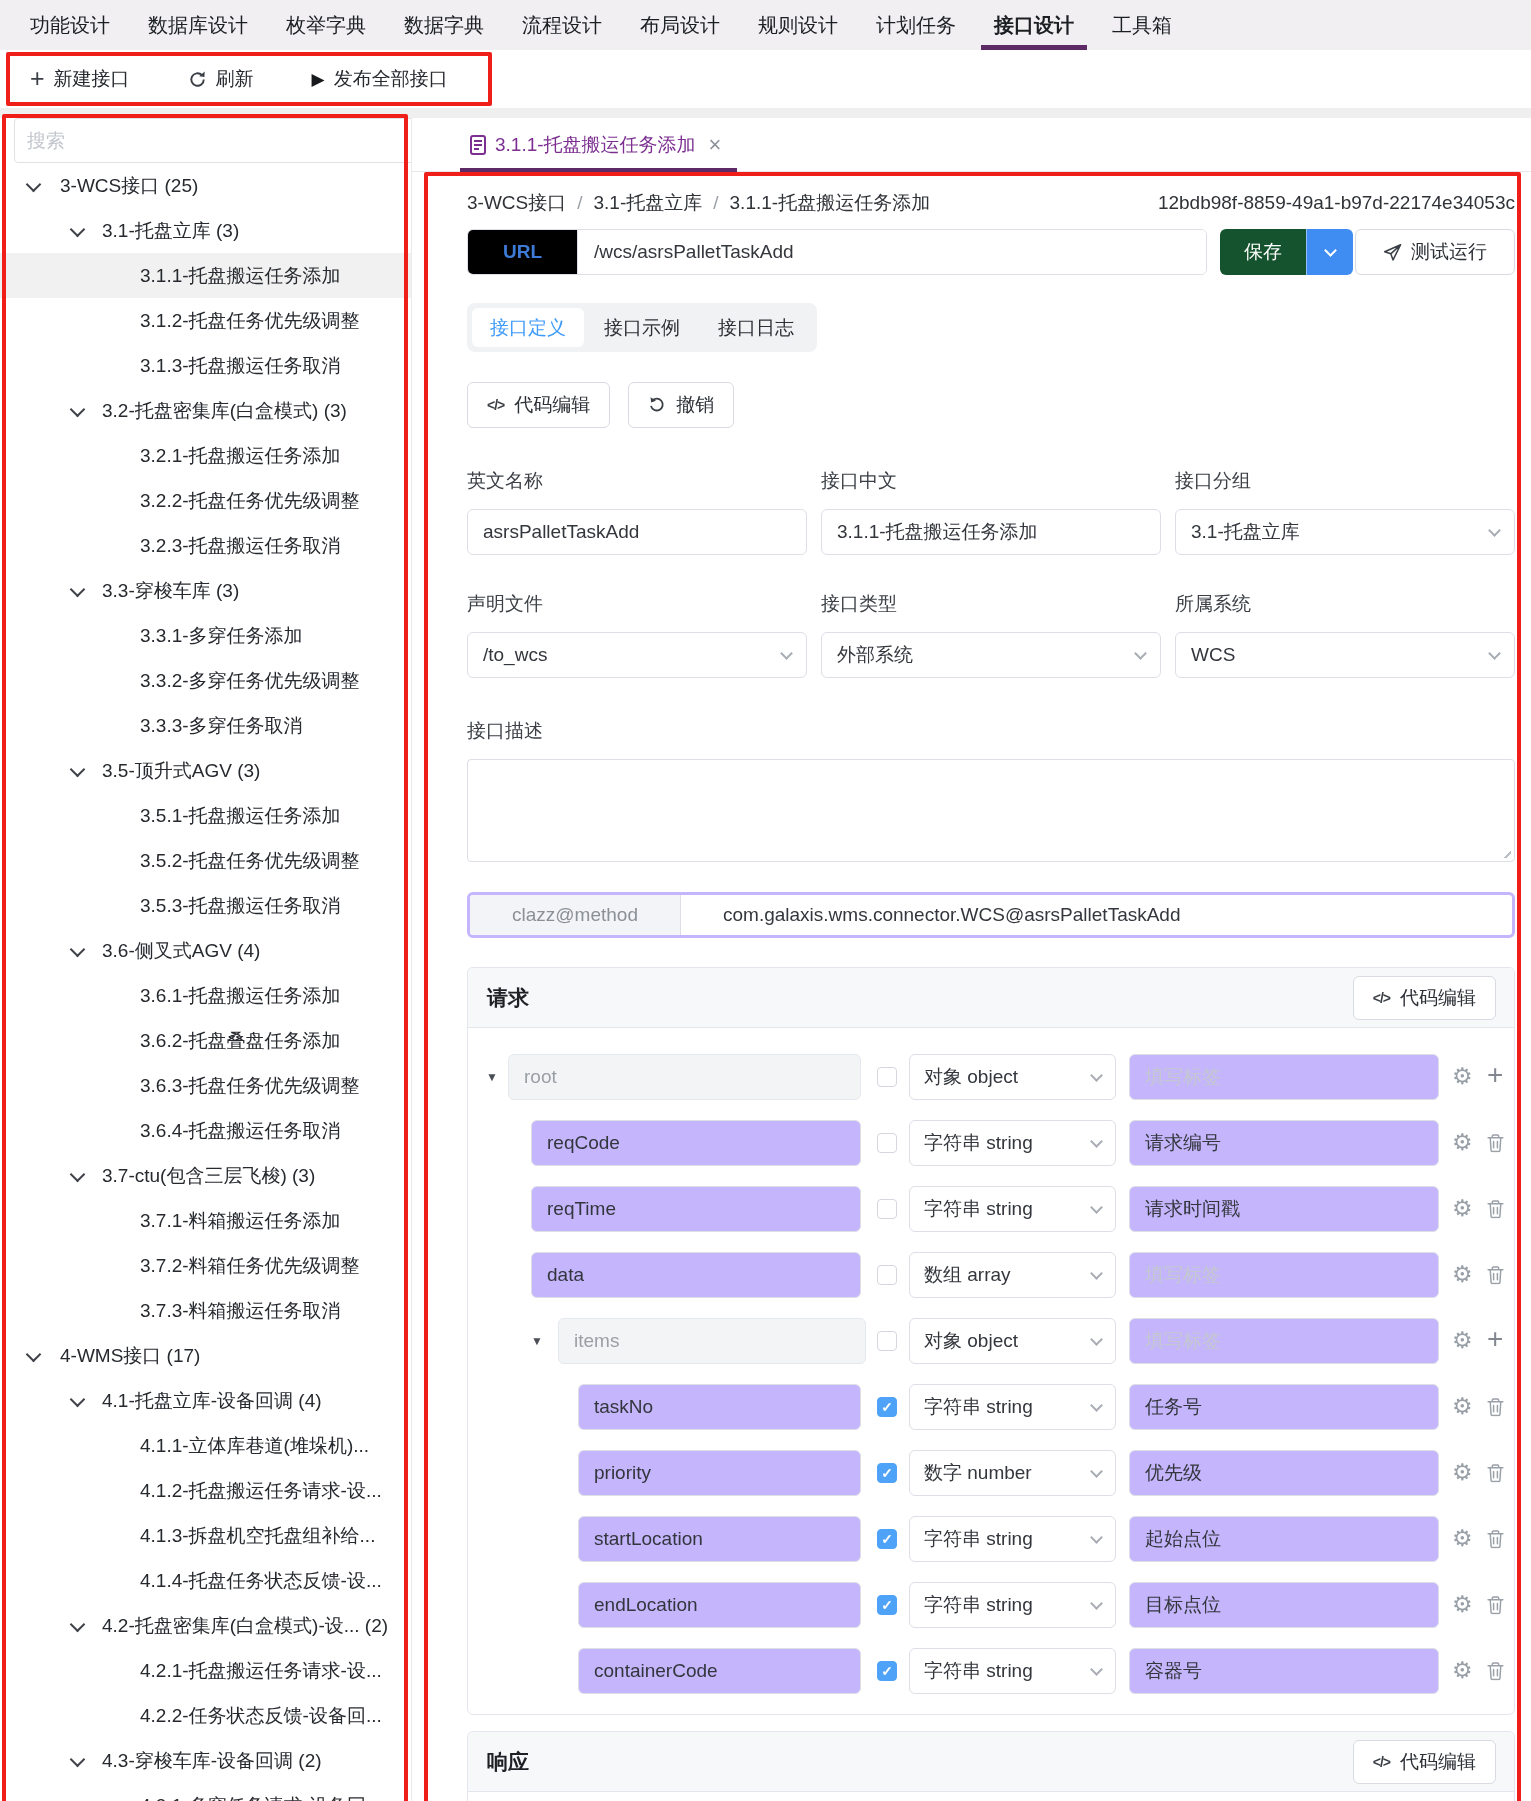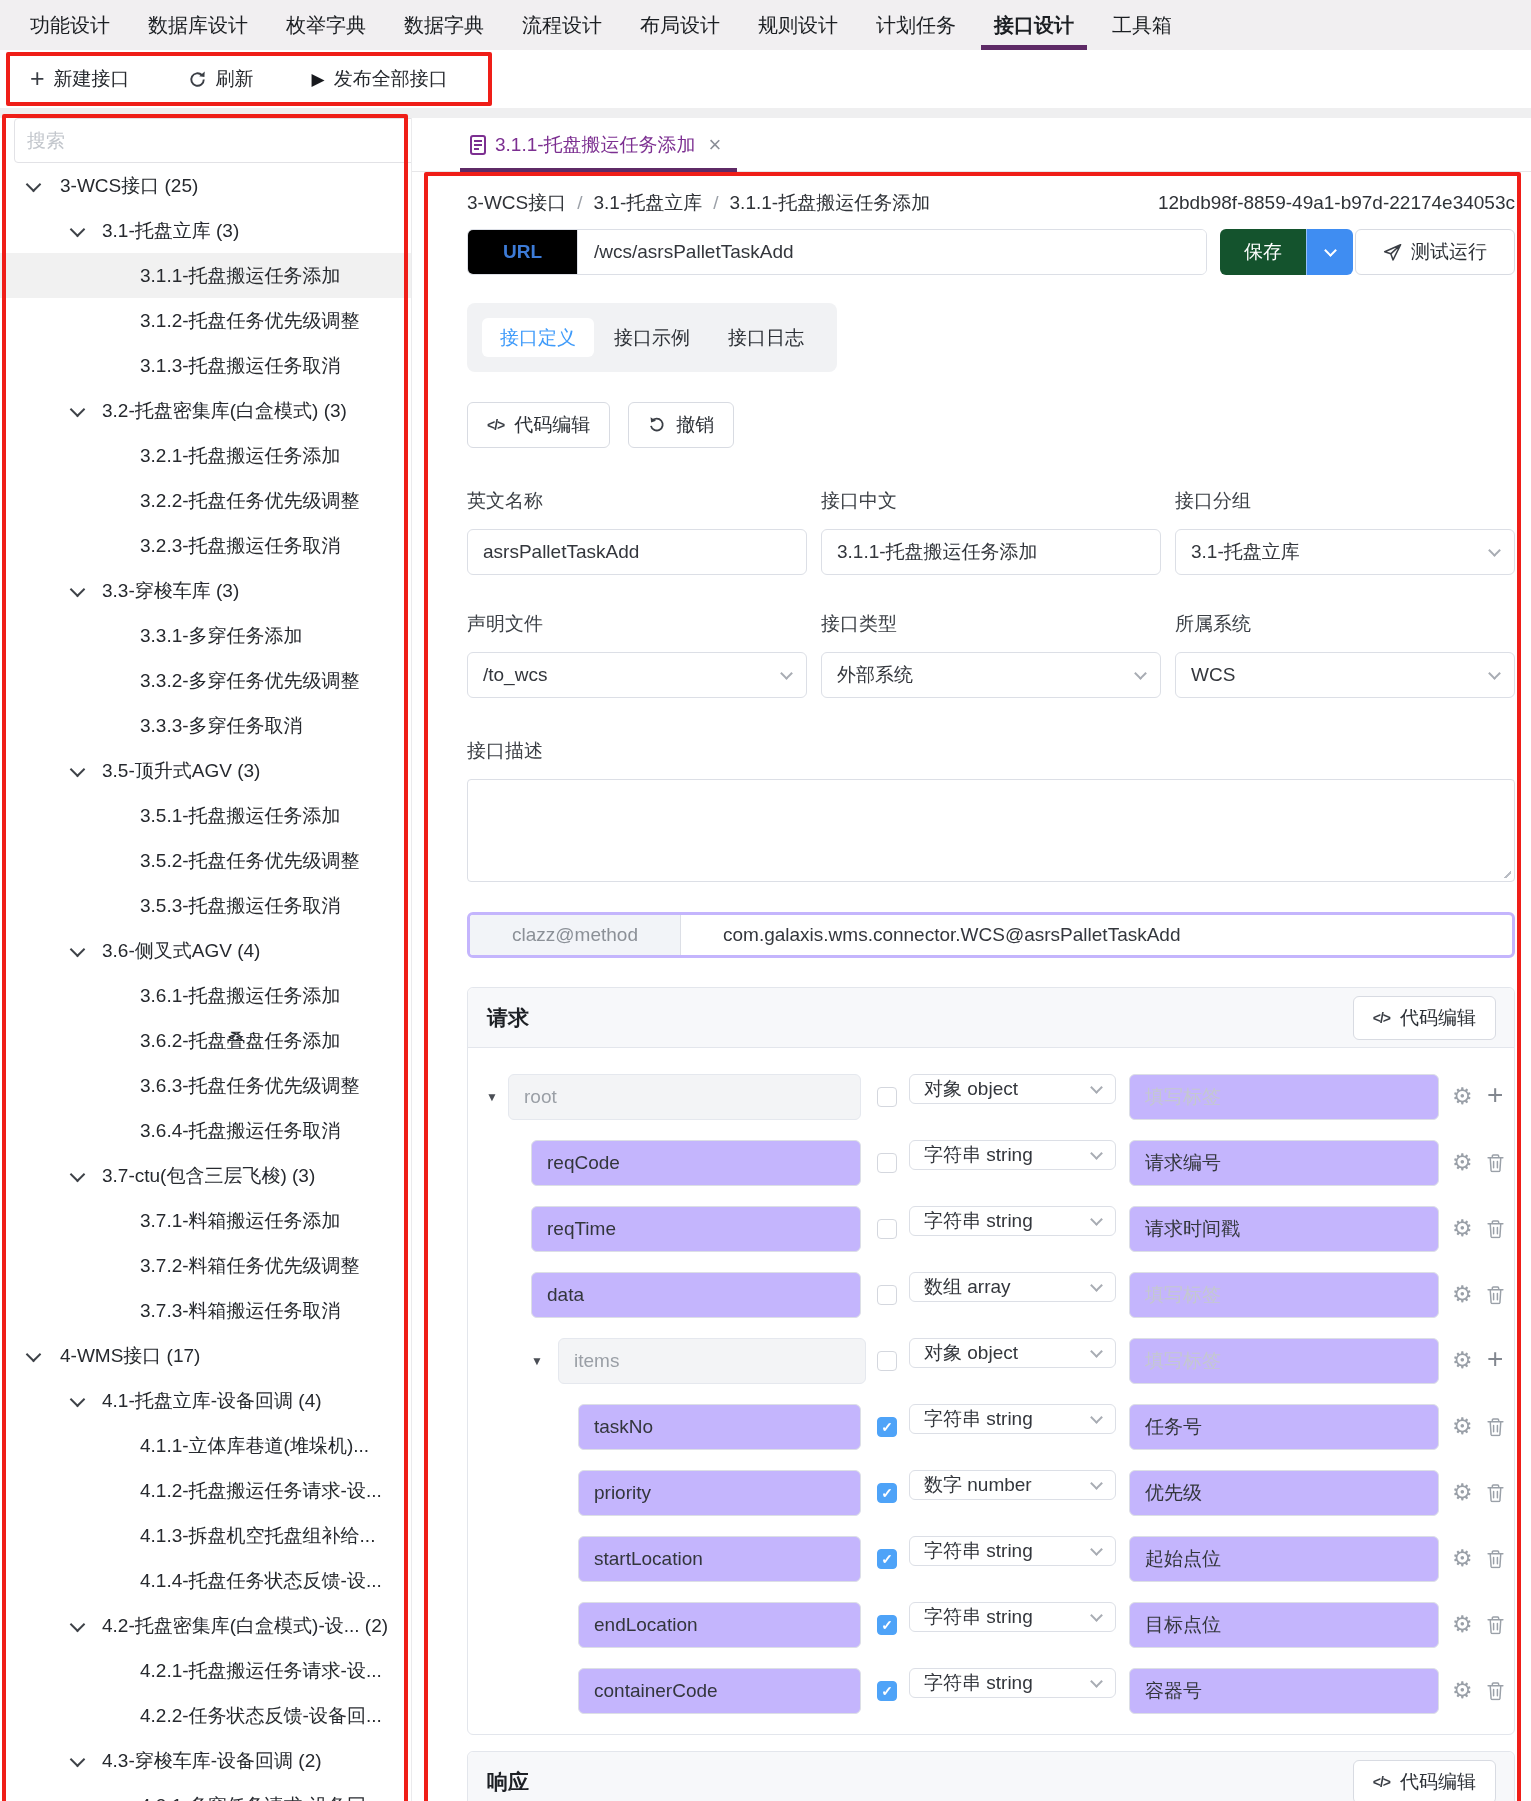--- a/index.html
+++ b/index.html
@@ -68,21 +68,21 @@
   .save-main { width:86px; background:#14532d; color:#fff; font-size:19px; display:flex;
     align-items:center; justify-content:center; }
   .save-caret-box { width:47px; background:#3f8df2; border-left:1px solid rgba(255,255,255,.45);
     display:flex; align-items:center; justify-content:center; }
   .caret { display:inline-block; width:9px; height:9px; border-left:2px solid #a8acb3;
     border-bottom:2px solid #a8acb3; transform:rotate(-45deg); margin-top:-4px; }
   .caret.white { border-color:#fff; }
   .test-btn { margin-left:2px; width:160px; border:1px solid #d8dbe2; border-radius:6px; background:#fff;
     display:flex; align-items:center; justify-content:center; gap:9px; font-size:19px; color:#2c3036; cursor:pointer; }
 
-  .seg-tabs { margin-top:28px; display:inline-flex; background:#f1f2f4; border-radius:8px; padding:15px; gap:2px; }
+  .seg-tabs { margin-top:28px; display:inline-flex; background:#f1f2f4; border-radius:8px; padding:5px; gap:2px; }
   .seg { padding:0 18px; height:39px; line-height:39px; font-size:19px; color:#2c3036; border-radius:6px; cursor:pointer; }
   .seg.active { background:#fff; color:#3f9bfa; }
 
   .btns-row { margin-top:30px; display:flex; gap:18px; }
   .wbtn { height:46px; border:1px solid #d8dbe2; border-radius:6px; background:#fff; padding:0 19px;
     display:flex; align-items:center; gap:10px; font-size:19px; color:#2c3036; cursor:pointer; }
   .codeic { font-size:14px; font-weight:bold; letter-spacing:-1px; color:#3a3e45; }
 
   .form-grid { margin-top:40px; display:grid; grid-template-columns:repeat(3,340px); column-gap:14px; row-gap:36px; }
   .field label { display:block; font-size:19px; color:#3c4046; margin-bottom:15px; }
@@ -120,21 +120,21 @@
     padding:0 15px; font-size:19px; color:#33363c; outline:none; background:#c4b5fd;
     font-family:"Liberation Sans", sans-serif; }
   .rl0 .name { left:40px; width:353px; }
   .rl1 .name { left:63px; width:330px; }
   .rl2 .name { left:90px; width:308px; }
   .rl3 .name { left:110px; width:283px; }
   .name.dim { background:#f3f4f6; color:#9a9fa6; border-color:#e5e8ee; }
   .cb { position:absolute; left:409px; top:13px; width:20px; height:20px; border:1px solid #d4d7de;
     border-radius:4px; background:#fff; cursor:pointer; display:flex; align-items:center; justify-content:center; }
   .cb.checked { background:#4ea3f8; border-color:#4ea3f8; color:#fff; font-size:14px; font-weight:bold; }
-  .type { position:absolute; left:441px; top:0; width:207px; height:30px; border:1px solid #dcdfe6;
+  .type { position:absolute; left:441px; top:0; width:207px; height:46px; border:1px solid #dcdfe6;
     border-radius:6px; padding:0 14px; display:flex; align-items:center; justify-content:space-between;
     font-size:19px; color:#33363c; background:#fff; cursor:pointer; }
   .tag { left:661px; width:310px; }
   .tag::placeholder { color:#c4c8cf; }
   .gear { position:absolute; left:984px; top:50%; transform:translateY(-52%); font-size:23px;
     color:#9aa0a8; cursor:pointer; line-height:1; }
   .act { position:absolute; left:1019px; top:50%; transform:translateY(-50%); cursor:pointer; line-height:1; }
   .act.addic { font-size:28px; font-weight:300; color:#82878f; margin-top:-2px; }
 
   

